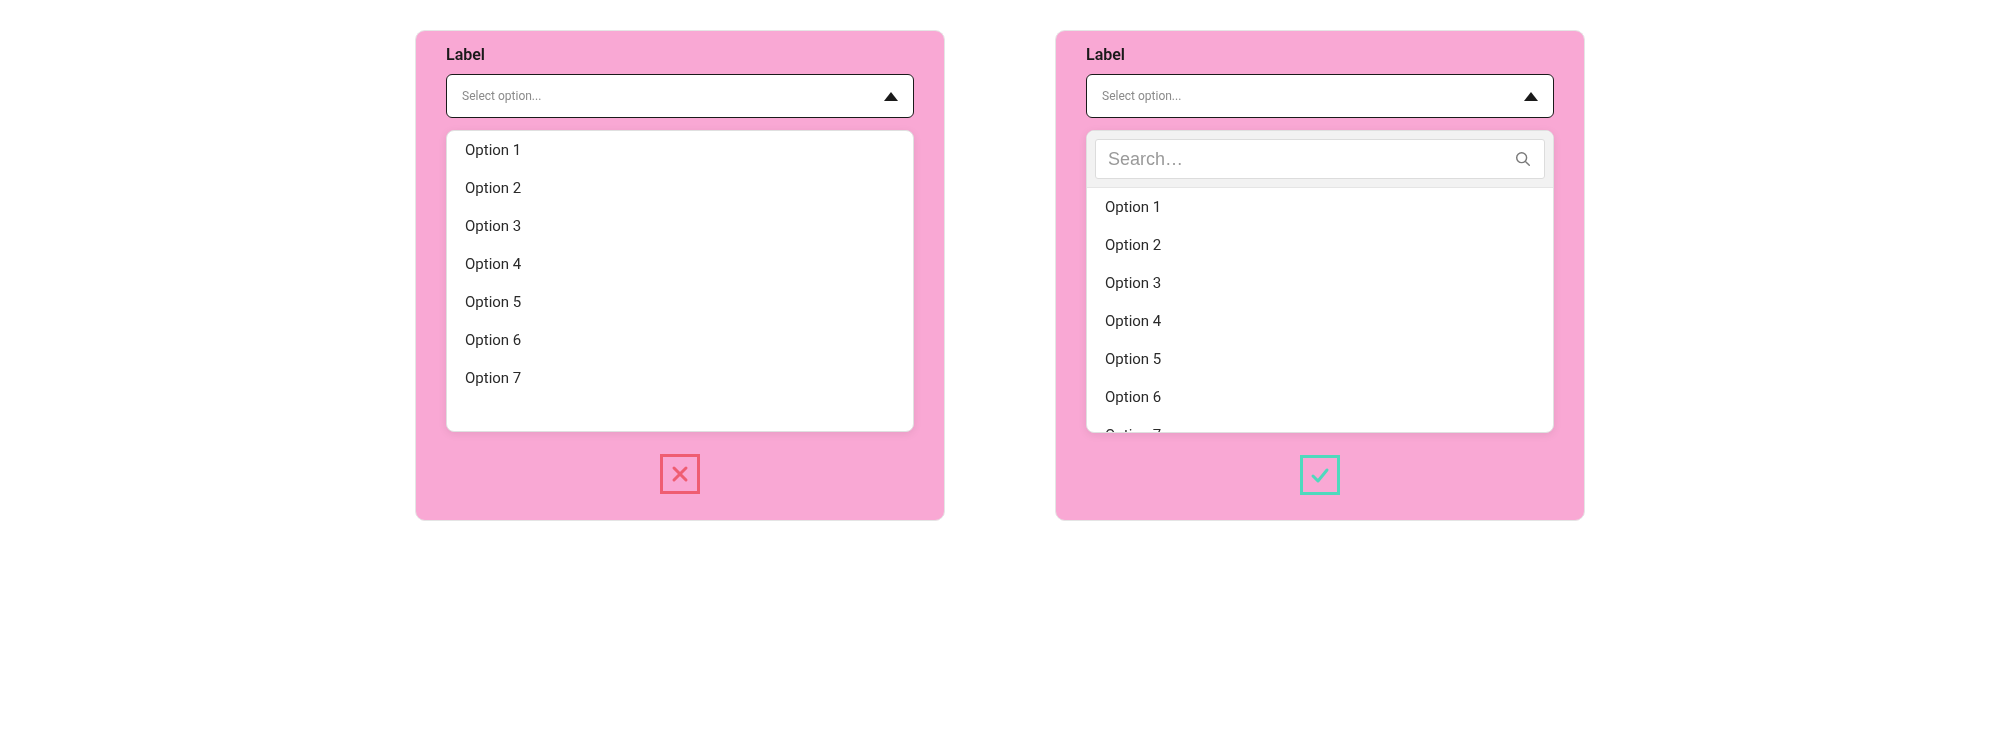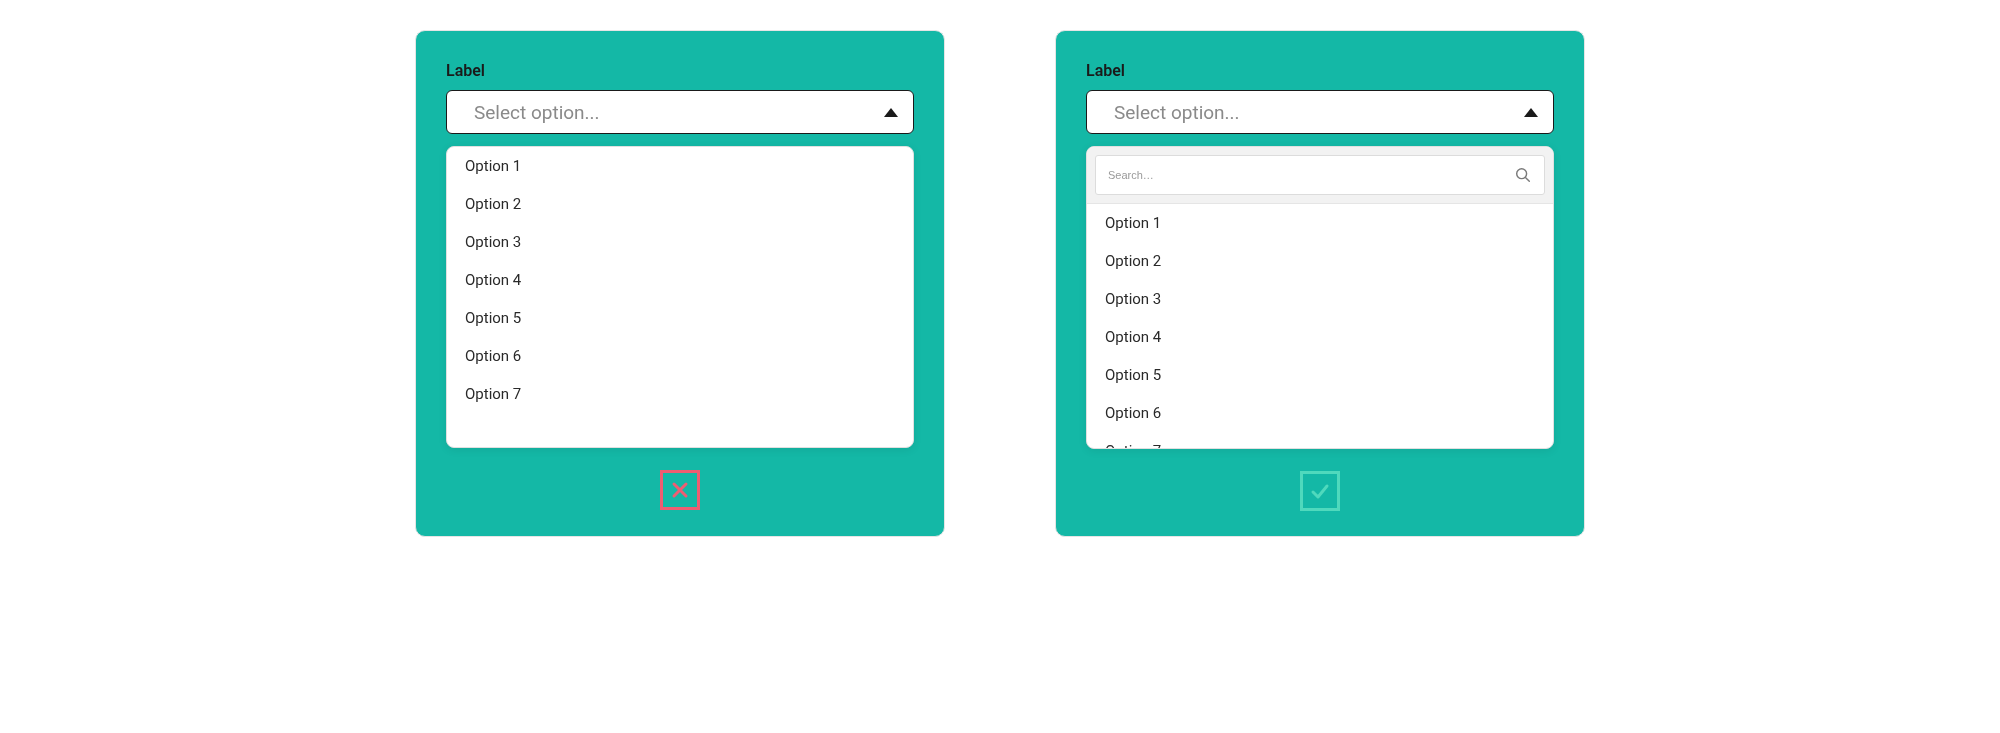--- a/index.html
+++ b/index.html
@@ -12,22 +12,22 @@
       background: #ffffff;
       padding: 30px 0;
       display: flex;
       justify-content: center;
       gap: 110px;
     }
     .card {
       width: 530px;
       border: 1px solid #e5e5e5;
       border-radius: 10px;
-      padding: 30px 30px 25px 30px;
-      background: #14b8a6;
+      padding: 14px 30px 25px 30px;
+      background: #f9a8d4;
       position: relative;
     }
     .field-label {
       display: block;
       font-size: 16px;
       font-weight: 600;
       color: #1a1a1a;
       margin-bottom: 10px;
     }
     .select-trigger {
@@ -37,22 +37,21 @@
       border-radius: 6px;
       padding: 0 15px;
       display: flex;
       align-items: center;
       justify-content: space-between;
       cursor: pointer;
       background: #fff;
     }
     .select-trigger .placeholder {
       color: #8a8a8a;
-      font-size: 19px;
-      margin-left: 12px;
+      font-size: 12px;
     }
     .caret-up {
       width: 0;
       height: 0;
       border-left: 7px solid transparent;
       border-right: 7px solid transparent;
       border-bottom: 9px solid #1a1a1a;
     }
     .dropdown {
       margin-top: 12px;
@@ -73,21 +72,21 @@
       background: #fff;
       border: 1px solid #dcdcdc;
       border-radius: 3px;
       height: 40px;
       padding: 0 12px;
     }
     .search-box input {
       flex: 1;
       border: none;
       outline: none;
-      font-size: 11px;
+      font-size: 18px;
       color: #333;
       background: transparent;
     }
     .search-box input::placeholder {
       color: #9a9a9a;
     }
     .search-icon svg {
       display: block;
     }
     .options-scroll {

